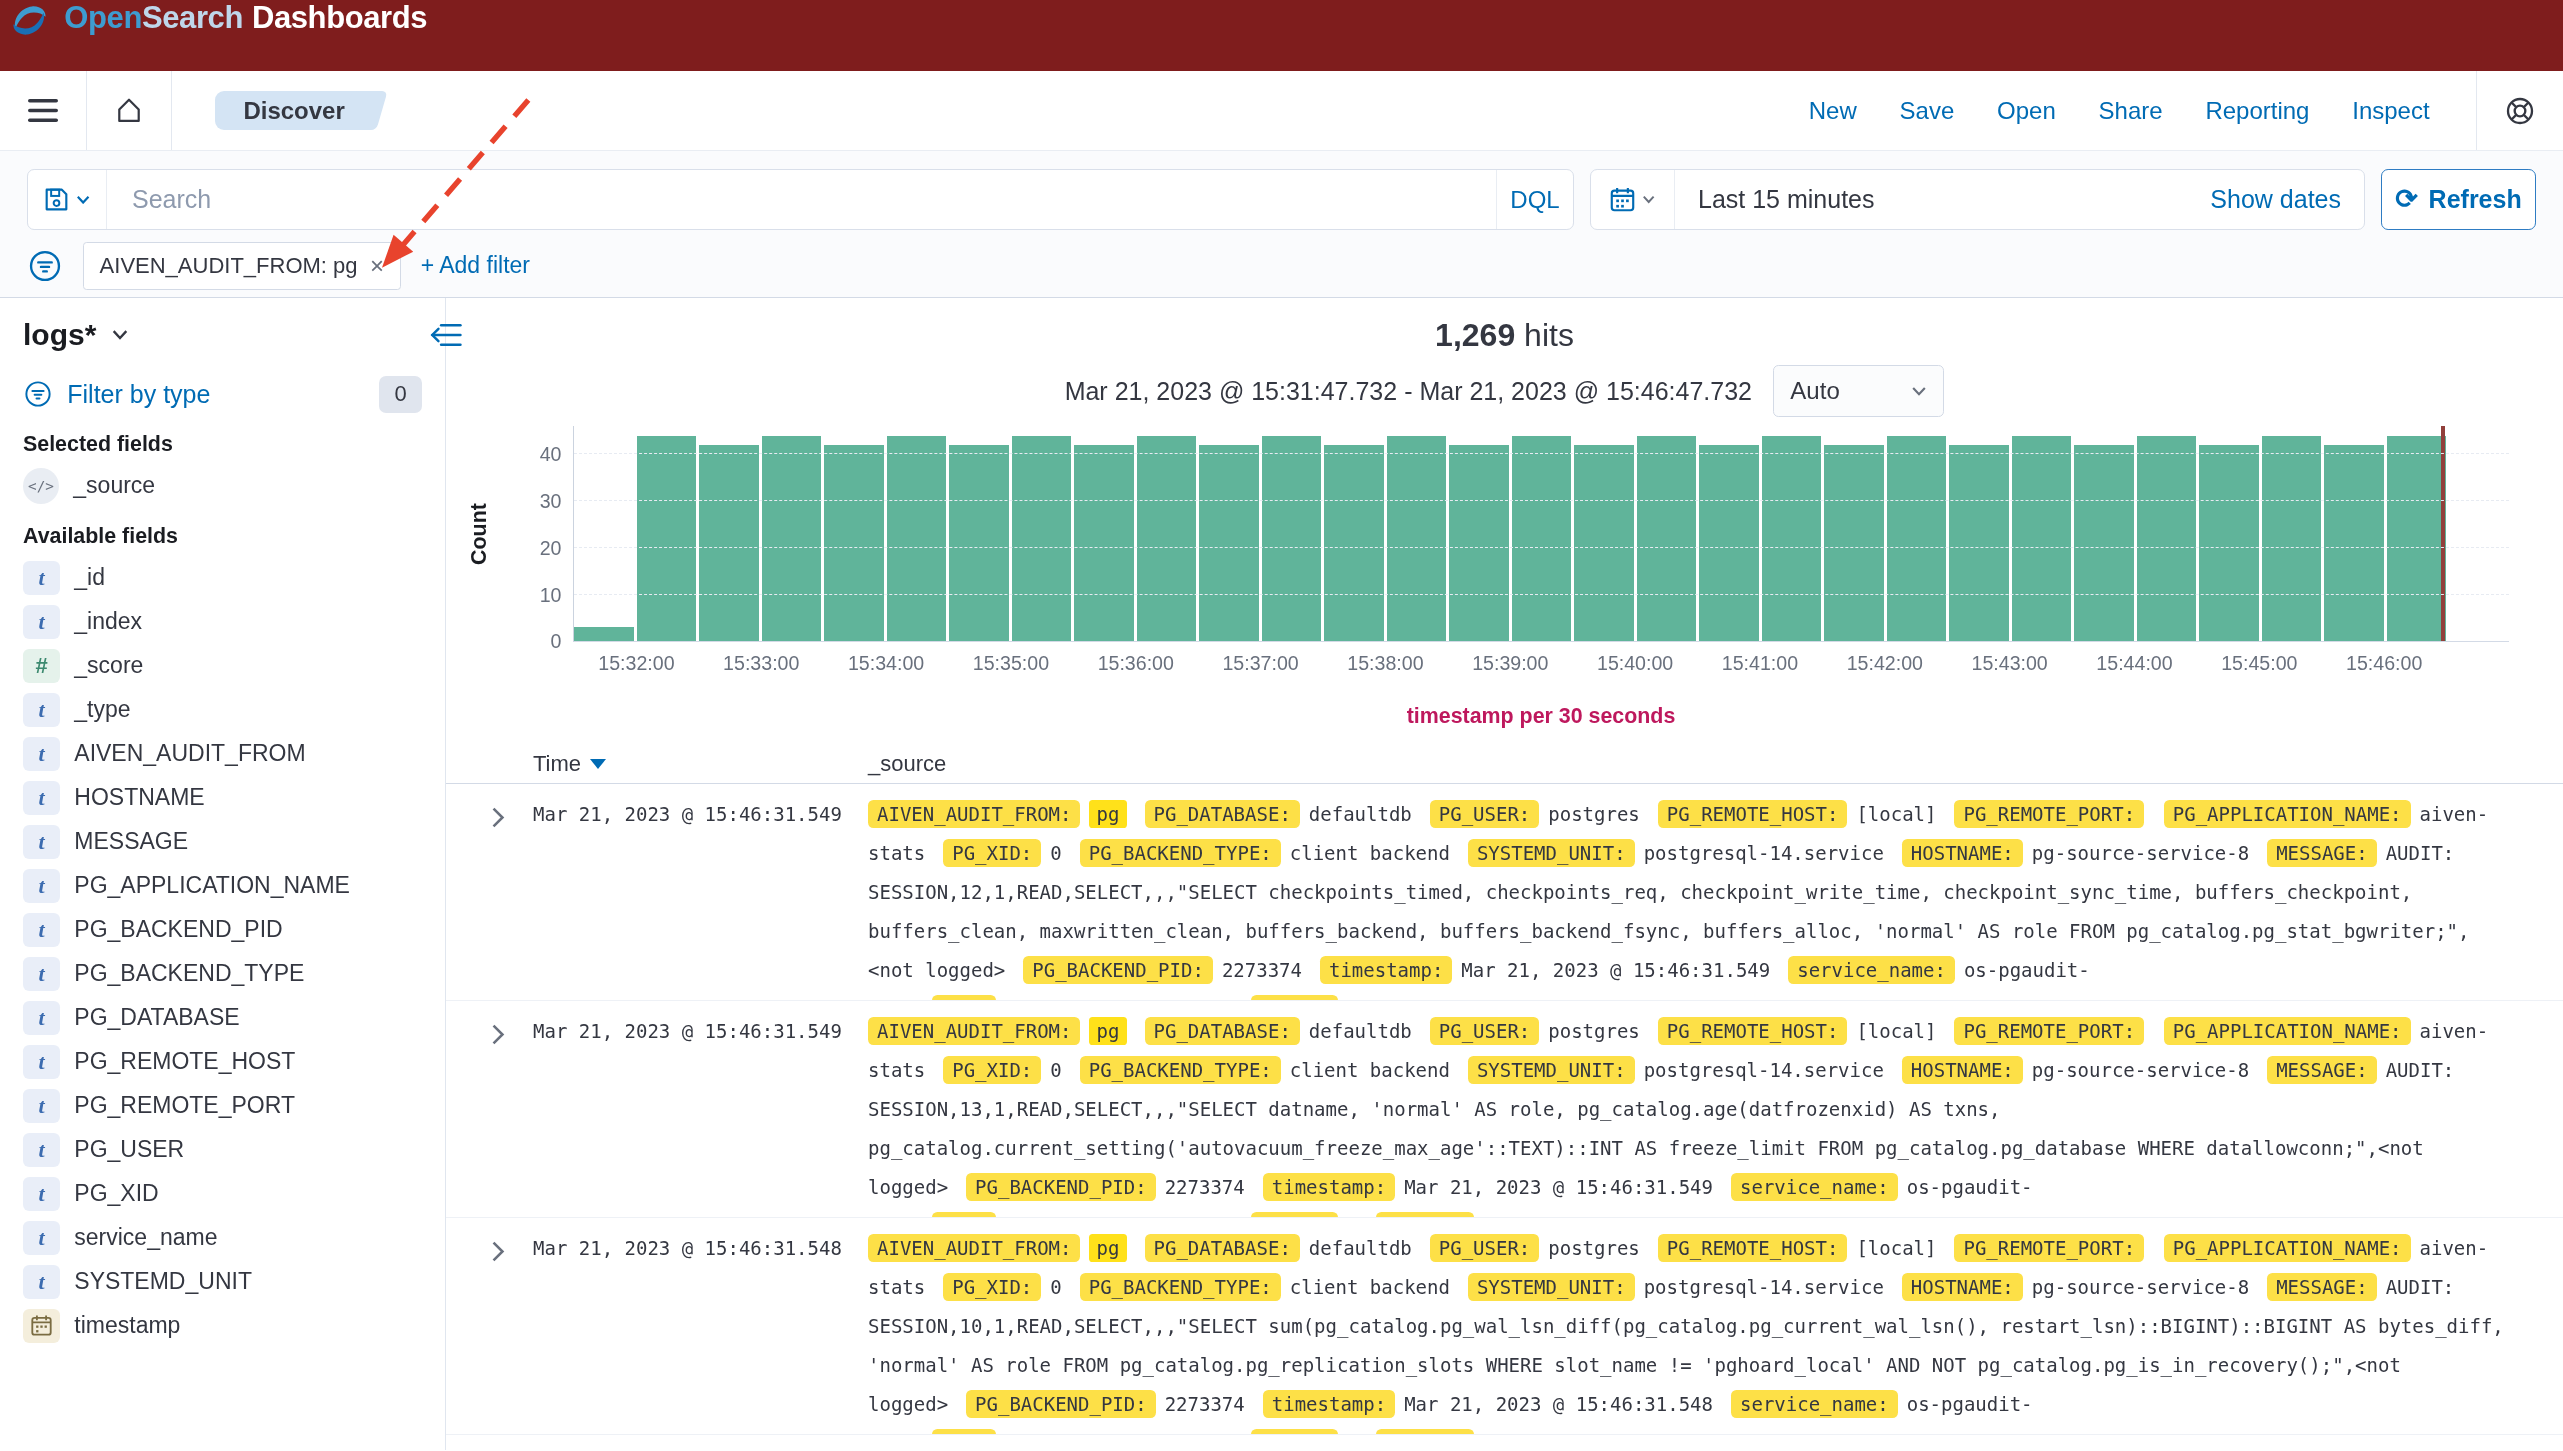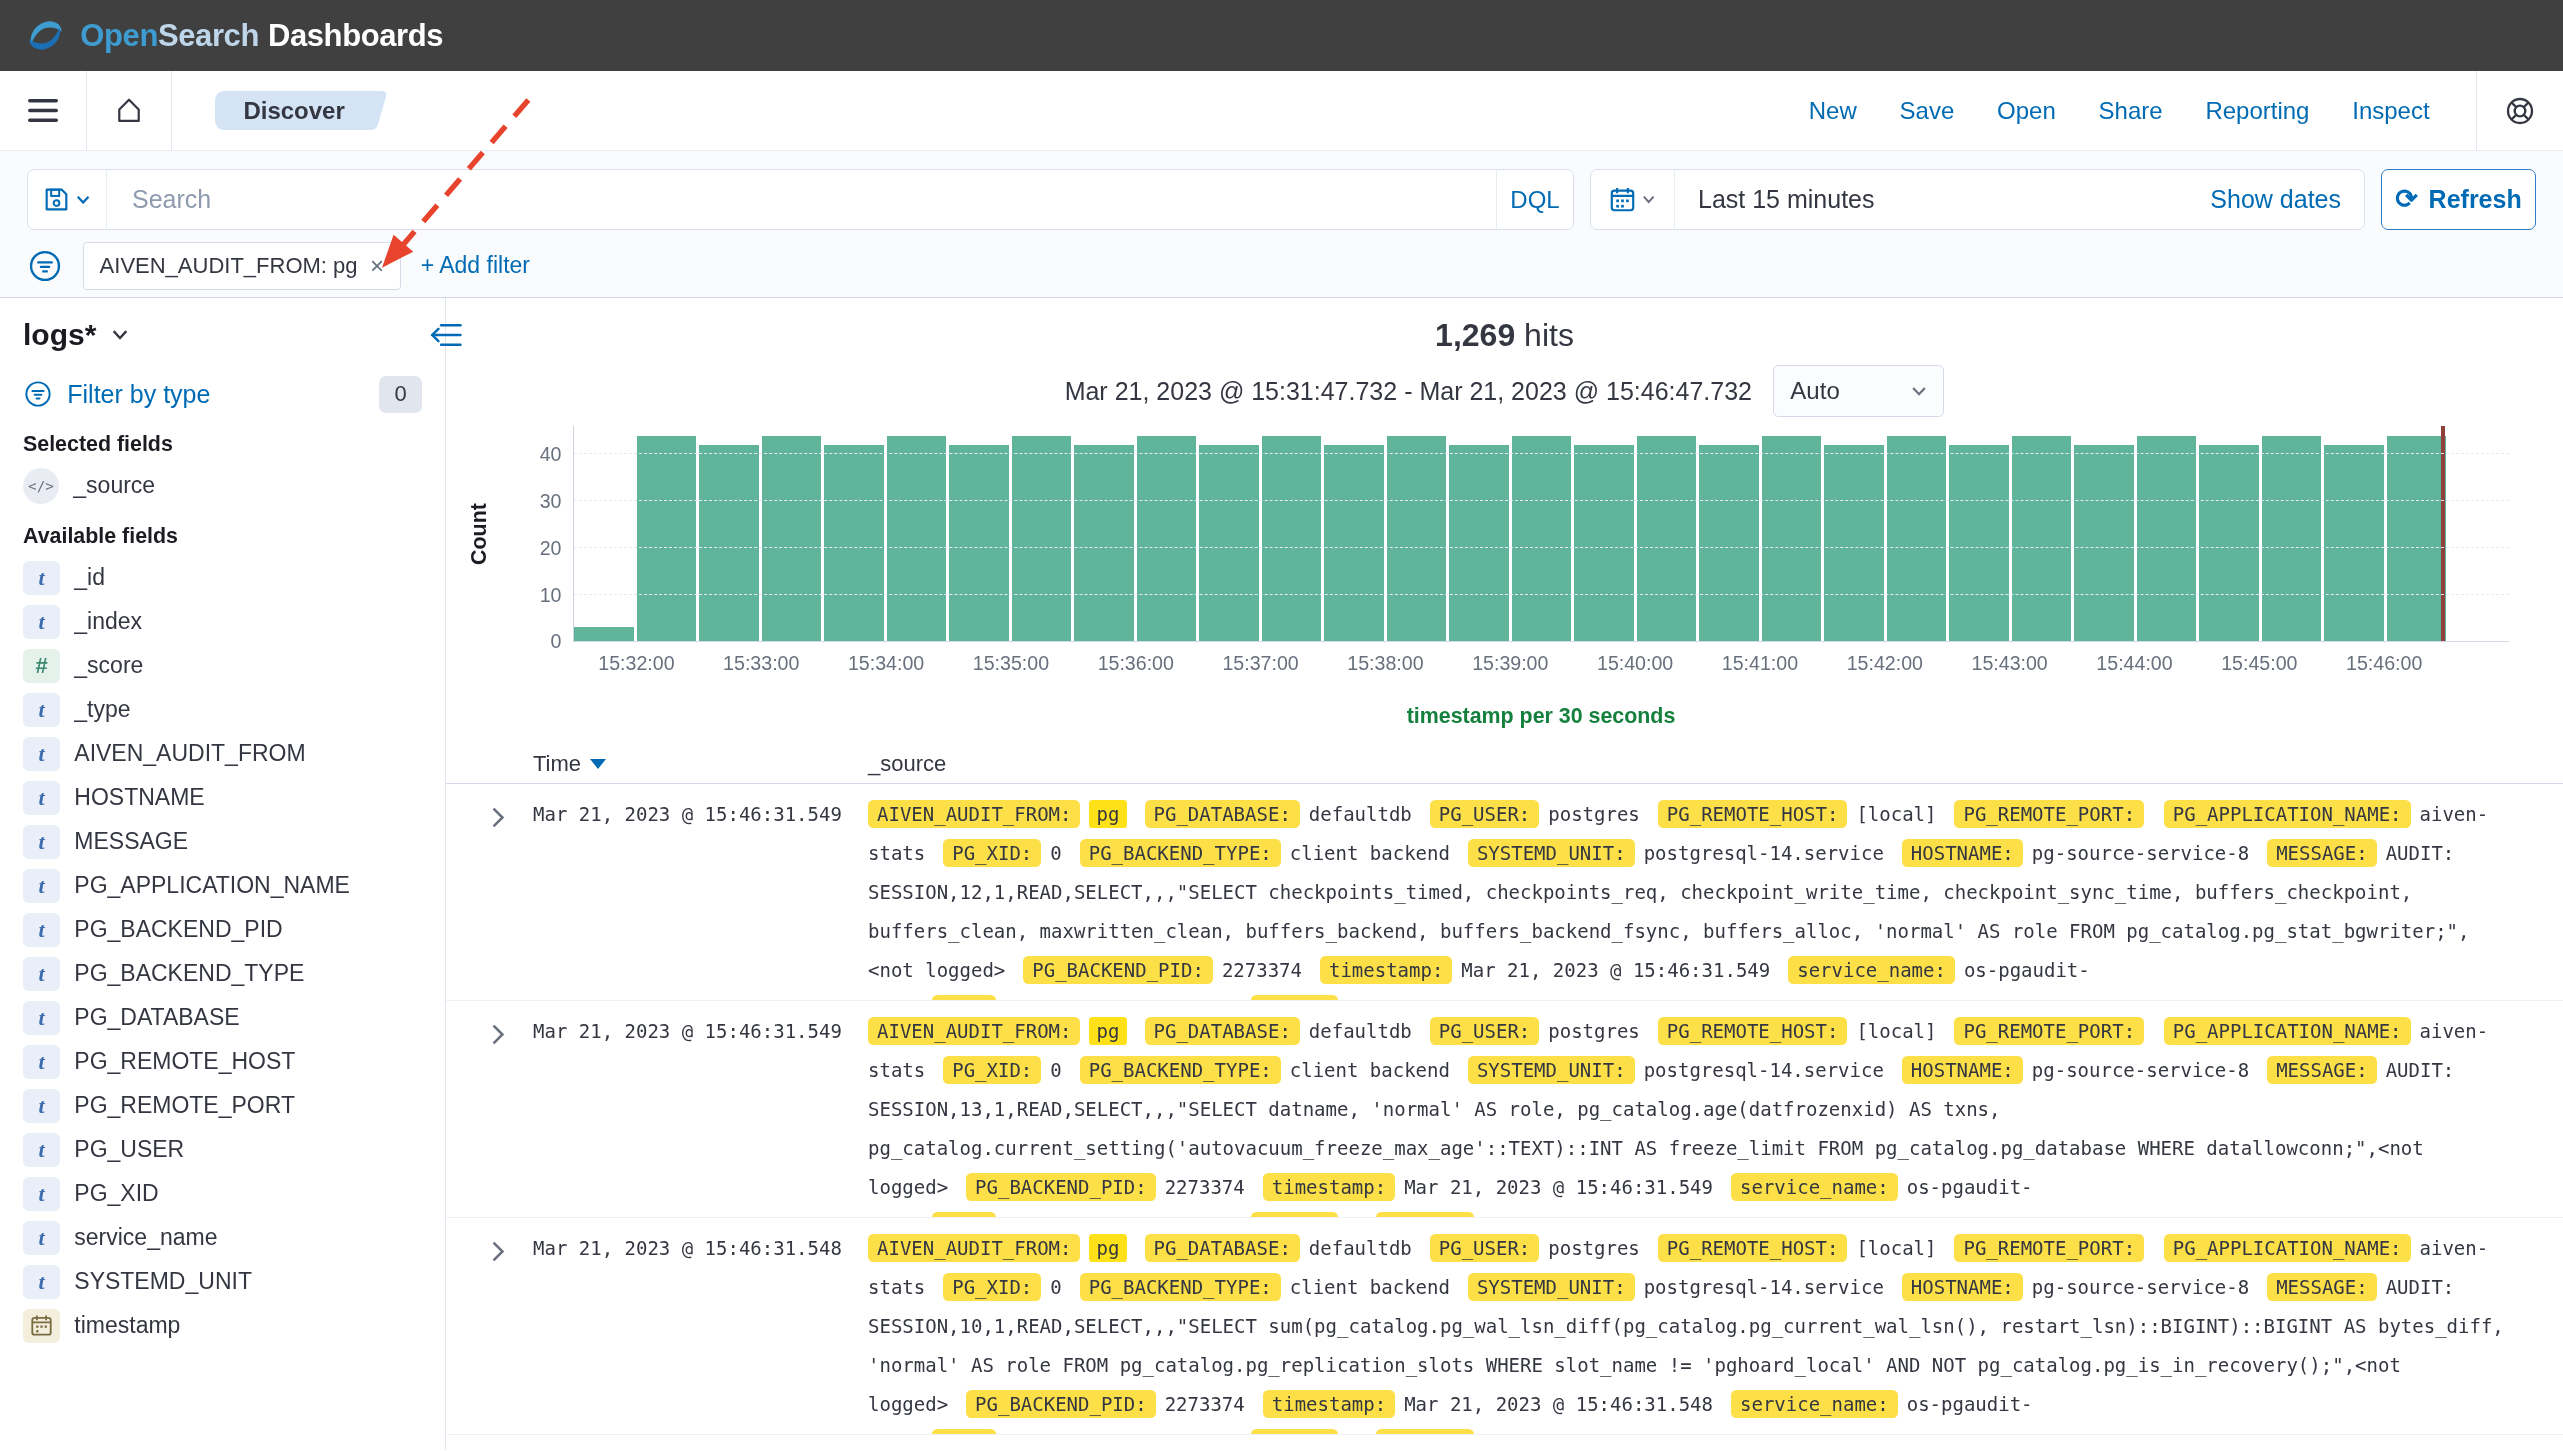--- a/index.html
+++ b/index.html
@@ -1,20 +1,20 @@
 <!DOCTYPE html>
 <html style="font-size:14.3px"><head>
 <meta charset="utf-8">
 <style>
   * { box-sizing: border-box; margin: 0; padding: 0; }
   html,body { width:2563px; height:1451px; overflow:hidden; }
   body { font-family:"Liberation Sans", sans-serif; background:#fff; color:#343741; position:relative; }
 
   
-  .topbar { height:71px; background:#404040; display:flex; align-items:center; padding:0 25px; gap:14.3px; }
+  .topbar { height:71px; background:#7f1d1d; display:flex; padding:0 9px; gap:14.3px; }
   .brand { font-size:31px; font-weight:700; letter-spacing:-0.4px; }
   .brand .b-open { color:#3E9CD0; }
   .brand .b-search { color:#BFD6EA; }
   .brand .b-dash { color:#FFFFFF; margin-left:9px; }
 
   
   .chromebar { height:80px; background:#fff; display:flex; align-items:center; border-bottom:0.9px solid #E9EDF3; padding-right:27px; }
   .vdiv { width:0.9px; height:100%; background:#E3E8F0; }
   .icon-btn { display:flex; align-items:center; justify-content:center; }
   .hamburger-box { width:86px; }
@@ -80,21 +80,21 @@
   .ylabel { position:absolute; left:-95px; top:50%; transform:translate(-50%,-50%) rotate(-90deg); font-weight:700; font-size:21.4px; color:#1A1C21; }
   .ytick { position:absolute; right:calc(100% + 12.5px); transform:translateY(50%); font-size:19.6px; color:#69707D; }
   .grid { position:absolute; left:0; right:0; border-top:1.8px dashed #E7EBF2; }
   .bars { position:absolute; inset:0; display:flex; align-items:flex-end; gap:2.7px; }
   .bar { flex:1; background:#60B49A; }
   .bar-stack { flex:1; display:flex; flex-direction:column; justify-content:flex-end; }
   .bar-shade { background:rgba(209,215,226,0.88); }
   .time-marker { position:absolute; top:0; bottom:0; width:3.6px; background:#91403B; }
   .xticks { position:absolute; top:calc(100% + 10.7px); left:0; right:0; height:27px; }
   .xtick { position:absolute; transform:translateX(-50%); font-size:19.6px; color:#69707D; white-space:nowrap; }
-  .xlabel { margin:62px 54px 0 127px; text-align:center; font-weight:700; font-size:21.4px; color:#15803d; }
+  .xlabel { margin:62px 54px 0 127px; text-align:center; font-weight:700; font-size:21.4px; color:#be185d; }
 
   
   .doc-table { margin-top:16px; }
   .thead { display:grid; grid-template-columns:87px 335px 1fr; padding-right:51px; height:39px; align-items:center; border-bottom:0.9px solid #D3DAE6; font-size:22px; color:#343741; }
   .th-time { display:flex; align-items:center; gap:9px; cursor:pointer; }
   .sort-desc { width:0; height:0; border-left:8px solid transparent; border-right:8px solid transparent; border-top:10.7px solid #006BB4; }
   .doc-row { display:grid; grid-template-columns:87px 335px 1fr; padding-right:51px; height:217px; overflow:hidden; border-bottom:0.9px solid #EEF1F6; padding-top:10.7px; }
   .expand-cell { padding-left:43px; padding-top:10.7px; color:#69707D; }
   .time-cell { font-family:"DejaVu Sans Mono",monospace; font-size:19px; color:#343741; padding-top:8px; white-space:nowrap; }
   .src-cell { font-family:"DejaVu Sans Mono",monospace; font-size:19px; line-height:39px; color:#343741; }

